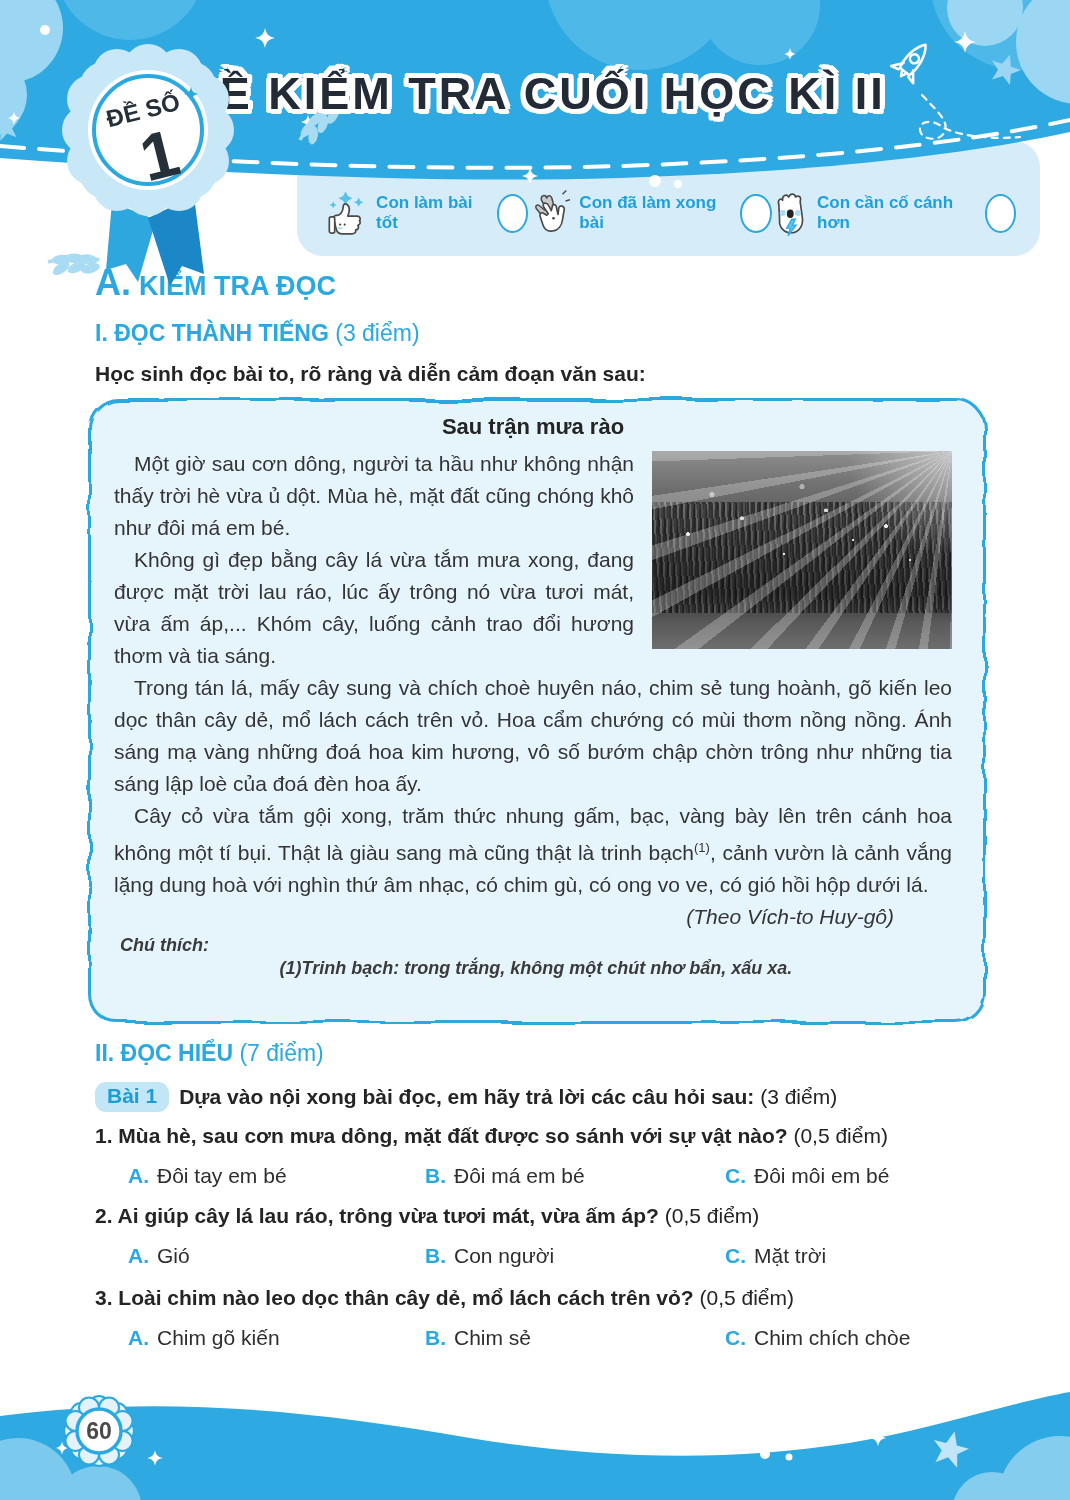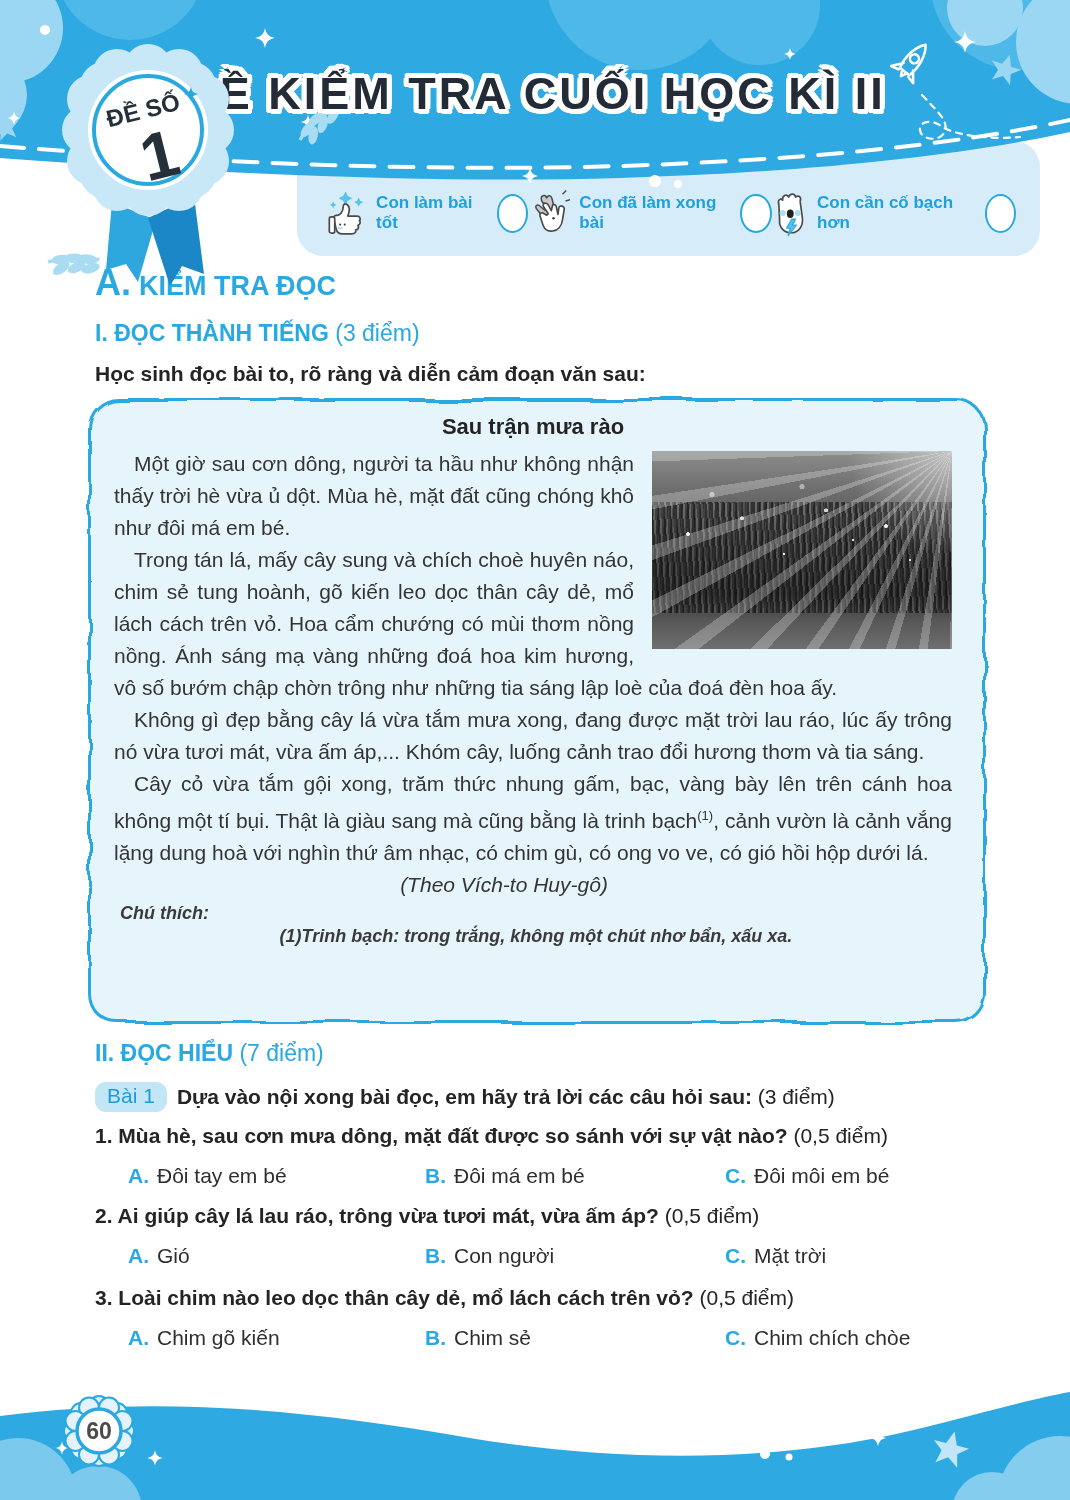--- a/index.html
+++ b/index.html
@@ -52,27 +52,27 @@
       radial-gradient(circle 3px at 58% 30%,rgba(255,255,255,.8) 0 60%,transparent 70%),
       radial-gradient(circle 2px at 67% 45%,rgba(255,255,255,.85) 0 60%,transparent 70%),
       radial-gradient(circle 3px at 78% 38%,rgba(255,255,255,.9) 0 60%,transparent 70%),
       radial-gradient(circle 2px at 86% 55%,rgba(255,255,255,.8) 0 60%,transparent 70%),
       radial-gradient(circle 4px at 20% 22%,rgba(255,255,255,.5) 0 60%,transparent 70%),
       radial-gradient(circle 4px at 50% 18%,rgba(255,255,255,.45) 0 60%,transparent 70%),
       repeating-conic-gradient(from 205deg at 100% 0%,rgba(255,255,255,.25) 0deg 2.5deg,rgba(255,255,255,0) 2.5deg 9deg),
       radial-gradient(circle 150px at 100% 0%,rgba(255,255,255,.5),rgba(255,255,255,0) 70%);}
   .r-par{font-size:21px;line-height:32px;text-align:justify;color:#343434;margin:0;text-indent:20px;}
   .r-par sup{font-size:13px;}
-  .r-author{font-size:21px;font-style:italic;text-align:center;margin:4px 58px 0 0;color:#343434;}
+  .r-author{font-size:21px;font-style:italic;text-align:right;margin:4px 58px 0 0;color:#343434;}
   .r-note-label,.r-note{font-size:18px;font-style:italic;color:#3a3a3a;margin:6px 0 0 6px;font-weight:bold;}
   .r-note{margin-top:2px;text-align:center;}
 
   
   .ex-row{top:1082px;font-size:21px;display:flex;align-items:center;gap:10px;width:880px;}
-  .ex-badge{background:#c3e6f7;color:#1e9cd7;font-weight:normal;border-radius:11px;padding:2px 12px 4px;}
+  .ex-badge{background:#c3e6f7;color:#1e9cd7;font-weight:bold;border-radius:11px;padding:2px 12px 4px;}
   .ex-prompt{font-weight:bold;color:#242424;}
   .ex-pts{font-weight:normal;}
   .q{font-size:21px;font-weight:bold;color:#242424;width:890px;}
   .q .pts{font-weight:normal;}
   .q1{top:1124px;} .q2{top:1204px;} .q3{top:1286px;}
   .opts{display:flex;padding-left:33px;width:890px;font-size:21px;}
   .o1{top:1164px;} .o2{top:1244px;} .o3{top:1326px;}
   .opt{display:flex;gap:8px;}
   .opt:nth-child(1){width:297px;} .opt:nth-child(2){width:300px;} .opt:nth-child(3){flex:1;}
   .opt .letter{color:#29a8e1;font-weight:bold;}
@@ -127,21 +127,21 @@
       <div class="chk-circle"></div>
     </div>
     <div class="chk-item">
       <svg width="40" height="56" viewBox="0 0 48 64">
         <path fill="#fff" stroke="#4a4a4a" stroke-width="2.2" stroke-linejoin="round" d="M9,21 c-2,-6 2,-9 5,-6 c-1,-6 5,-9 8,-4 c2,-5 8,-5 9,0 c4,-3 8,0 6,6 l3,22 c1,10 -5,19 -15,19 c-9,0 -16,-7 -15,-17 z"></path>
         <circle cx="14" cy="32" r="4" fill="#aadcf4"></circle>
           <circle cx="34" cy="32" r="4" fill="#aadcf4"></circle>
         <ellipse cx="24" cy="33" rx="4.5" ry="5.5" fill="#222"></ellipse>
         <path fill="#58c2ea" stroke="#2aa9e0" stroke-width="1.5" d="M26,40 l-7,12 h5 l-3,10 11,-14 h-5 l4,-8 z"></path>
       </svg>
-      <span class="chk-label">Con cần cố bạch hơn</span>
+      <span class="chk-label">Con cần cố cánh hơn</span>
       <div class="chk-circle"></div>
     </div>
   </div>
 
   <svg class="sky" viewBox="0 0 1070 280">
     <defs>
       <clipPath id="skyclip">
           <path d="M0,0 H1070 V132 C950,158 800,172 620,178 C450,183 250,176 0,158 Z"></path>
         </clipPath>
       <path id="st5" d="M0,-10 L2.9,-3.1 L9.5,-3.1 L4.2,1.2 L5.9,8.1 L0,4 L-5.9,8.1 L-4.2,1.2 L-9.5,-3.1 L-2.9,-3.1 Z"></path>
@@ -240,23 +240,23 @@
     <span class="pts">(3 điểm)</span>
   </div>
   <div class="abs instr">Học sinh đọc bài to, rõ ràng và diễn cảm đoạn văn sau:</div>
 
   <div class="rbox">
     <div class="rbox-bg"></div>
     <div class="rbox-content">
       <div class="r-title">Sau trận mưa rào</div>
       <div class="photo"></div>
       <p class="r-par">Một giờ sau cơn dông, người ta hầu như không nhận thấy trời hè vừa ủ dột. Mùa hè, mặt đất cũng chóng khô như đôi má em bé.</p>
+      <p class="r-par">Không gì đẹp bằng cây lá vừa tắm mưa xong, đang được mặt trời lau ráo, lúc ấy trông nó vừa tươi mát, vừa ấm áp,... Khóm cây, luống cảnh trao đổi hương thơm và tia sáng.</p>
       <p class="r-par">Trong tán lá, mấy cây sung và chích choè huyên náo, chim sẻ tung hoành, gõ kiến leo dọc thân cây dẻ, mổ lách cách trên vỏ. Hoa cẩm chướng có mùi thơm nồng nồng. Ánh sáng mạ vàng những đoá hoa kim hương, vô số bướm chập chờn trông như những tia sáng lập loè của đoá đèn hoa ấy.</p>
-      <p class="r-par">Không gì đẹp bằng cây lá vừa tắm mưa xong, đang được mặt trời lau ráo, lúc ấy trông nó vừa tươi mát, vừa ấm áp,... Khóm cây, luống cảnh trao đổi hương thơm và tia sáng.</p>
-      <p class="r-par"><span>Cây cỏ vừa tắm gội xong, trăm thức nhung gấm, bạc, vàng bày lên trên cánh hoa không một tí bụi. Thật là giàu sang mà cũng bằng là trinh bạch</span><sup>(1)</sup><span>, cảnh vườn là cảnh vắng lặng dung hoà với nghìn thứ âm nhạc, có chim gù, có ong vo ve, có gió hồi hộp dưới lá.</span></p>
+      <p class="r-par"><span>Cây cỏ vừa tắm gội xong, trăm thức nhung gấm, bạc, vàng bày lên trên cánh hoa không một tí bụi. Thật là giàu sang mà cũng thật là trinh bạch</span><sup>(1)</sup><span>, cảnh vườn là cảnh vắng lặng dung hoà với nghìn thứ âm nhạc, có chim gù, có ong vo ve, có gió hồi hộp dưới lá.</span></p>
       <div class="r-author">(Theo Vích-to Huy-gô)</div>
       <div class="r-note-label">Chú thích:</div>
       <div class="r-note">(1)Trinh bạch: trong trắng, không một chút nhơ bẩn, xấu xa.</div>
     </div>
   </div>
 
   <div class="abs h-sec h-ii">
     <span>II. ĐỌC HIỂU</span>
     <span class="pts">(7 điểm)</span>
   </div>

